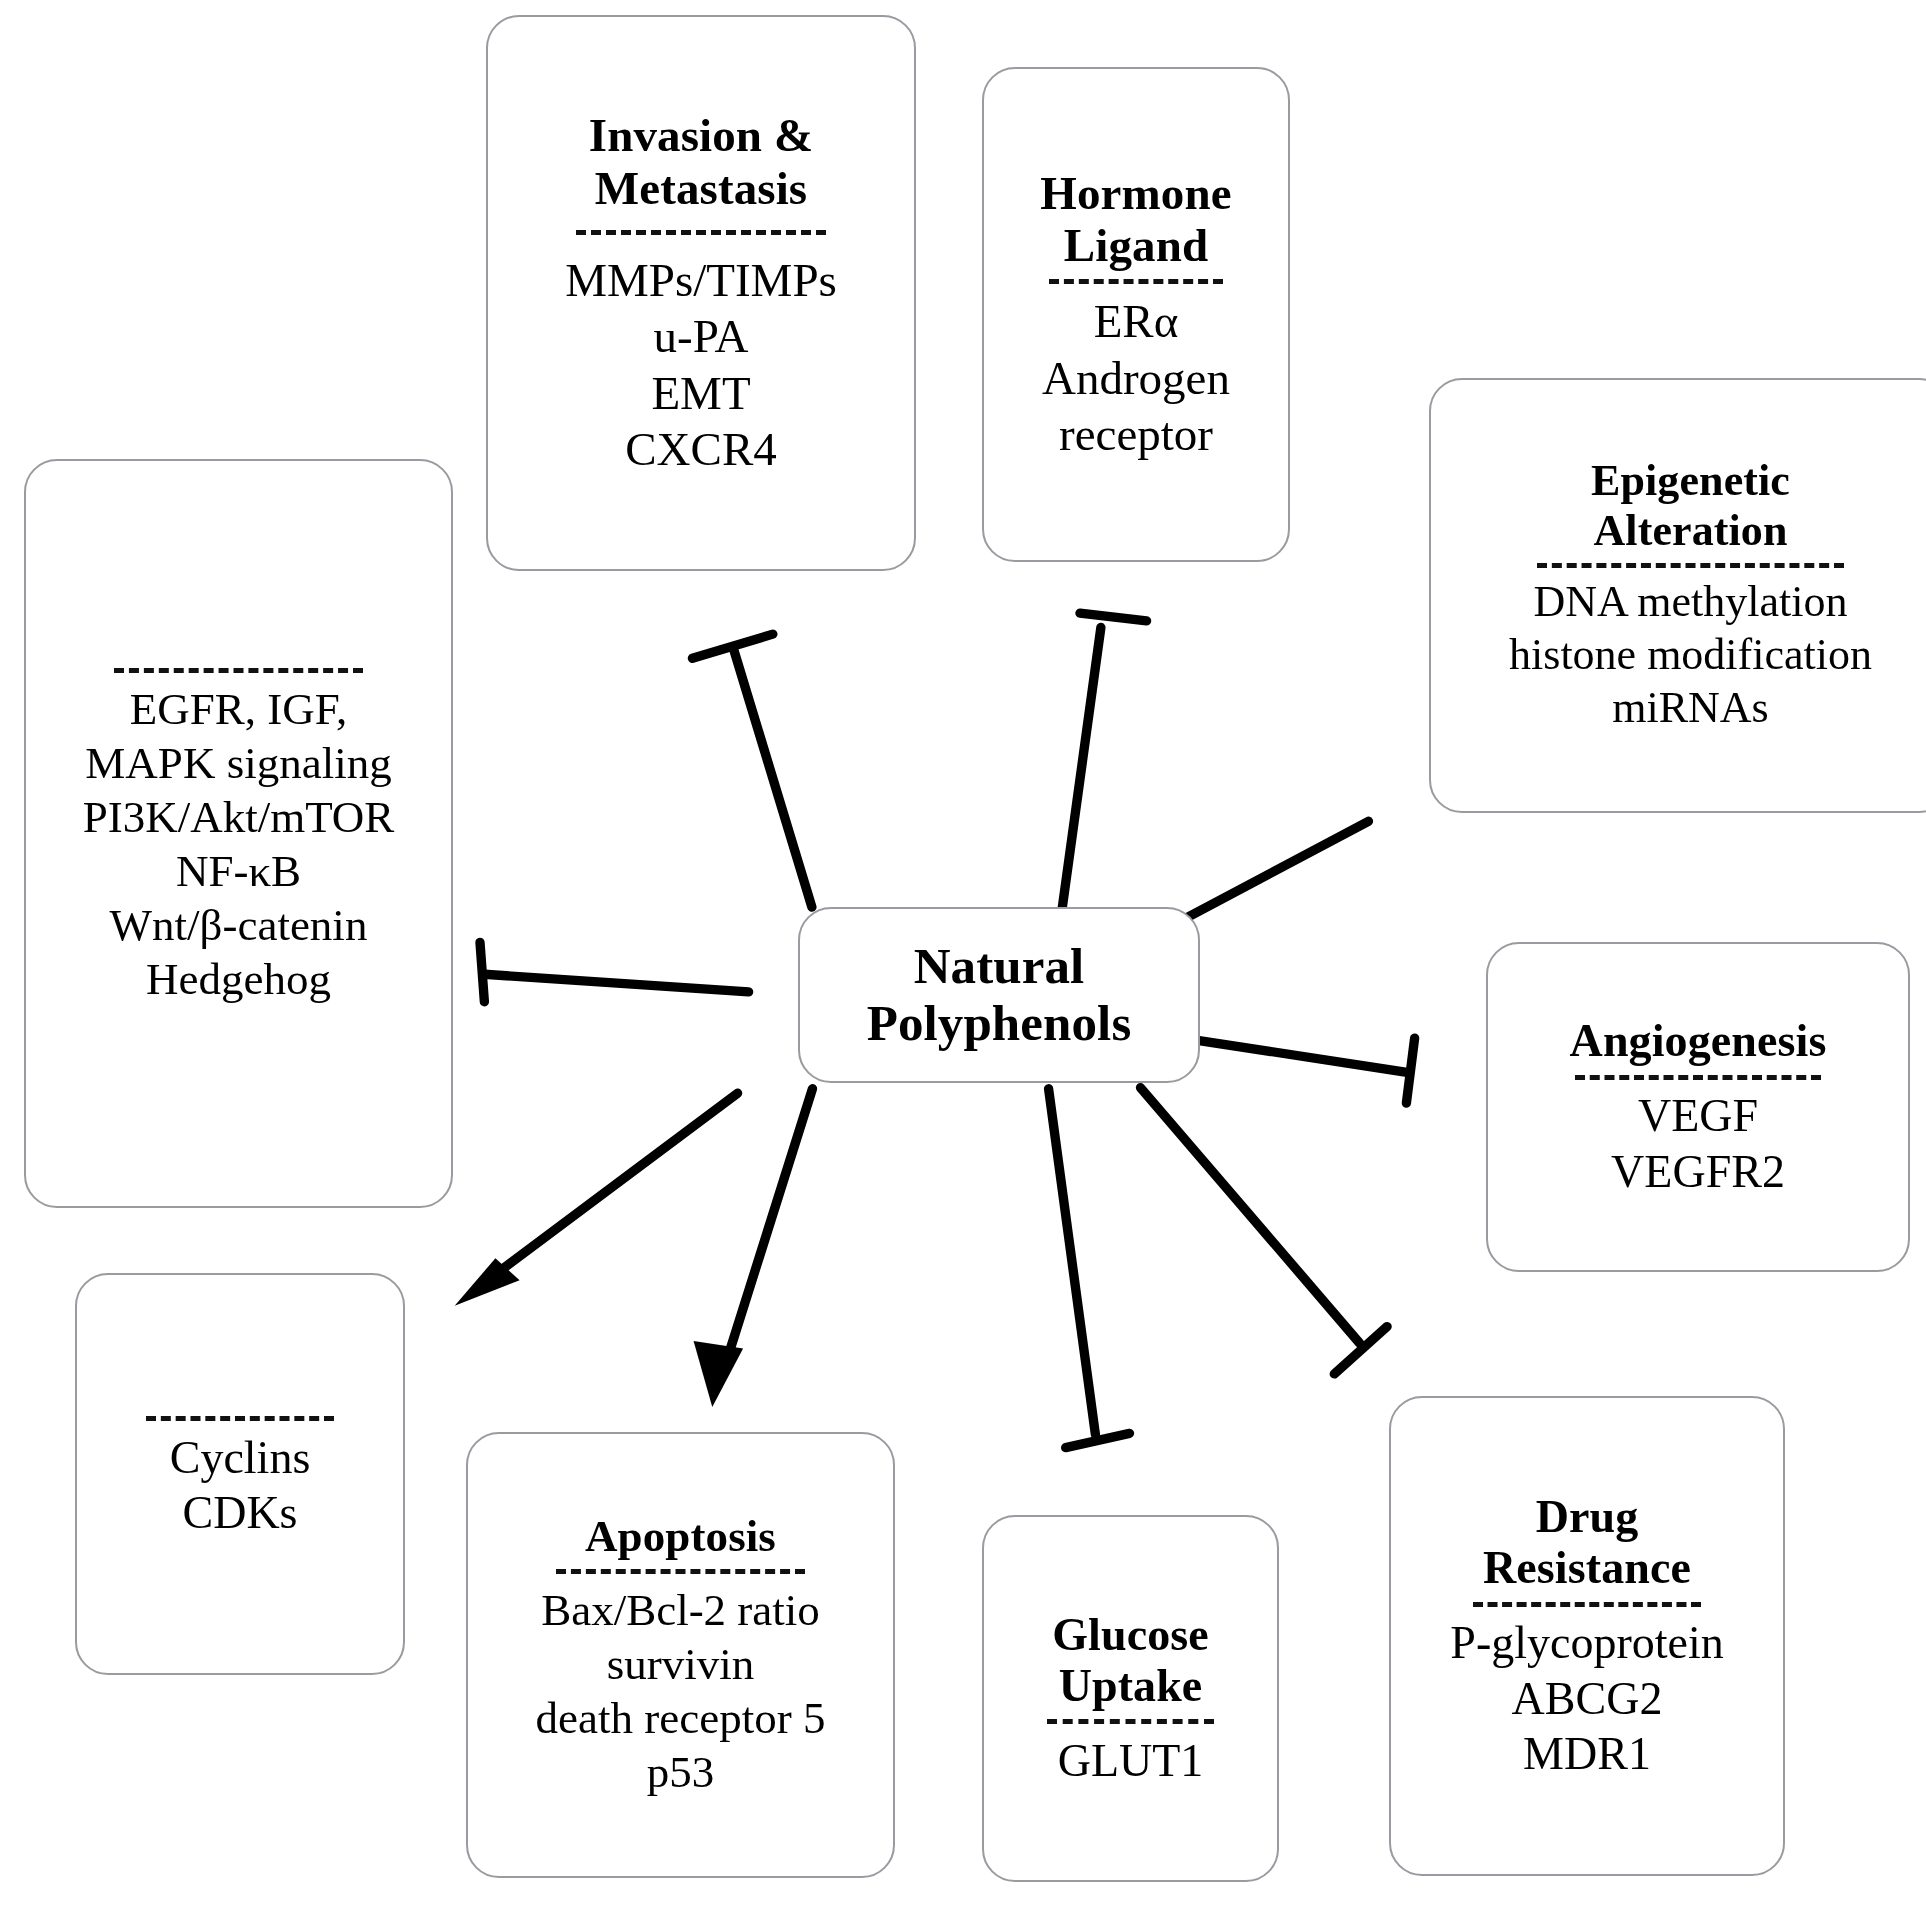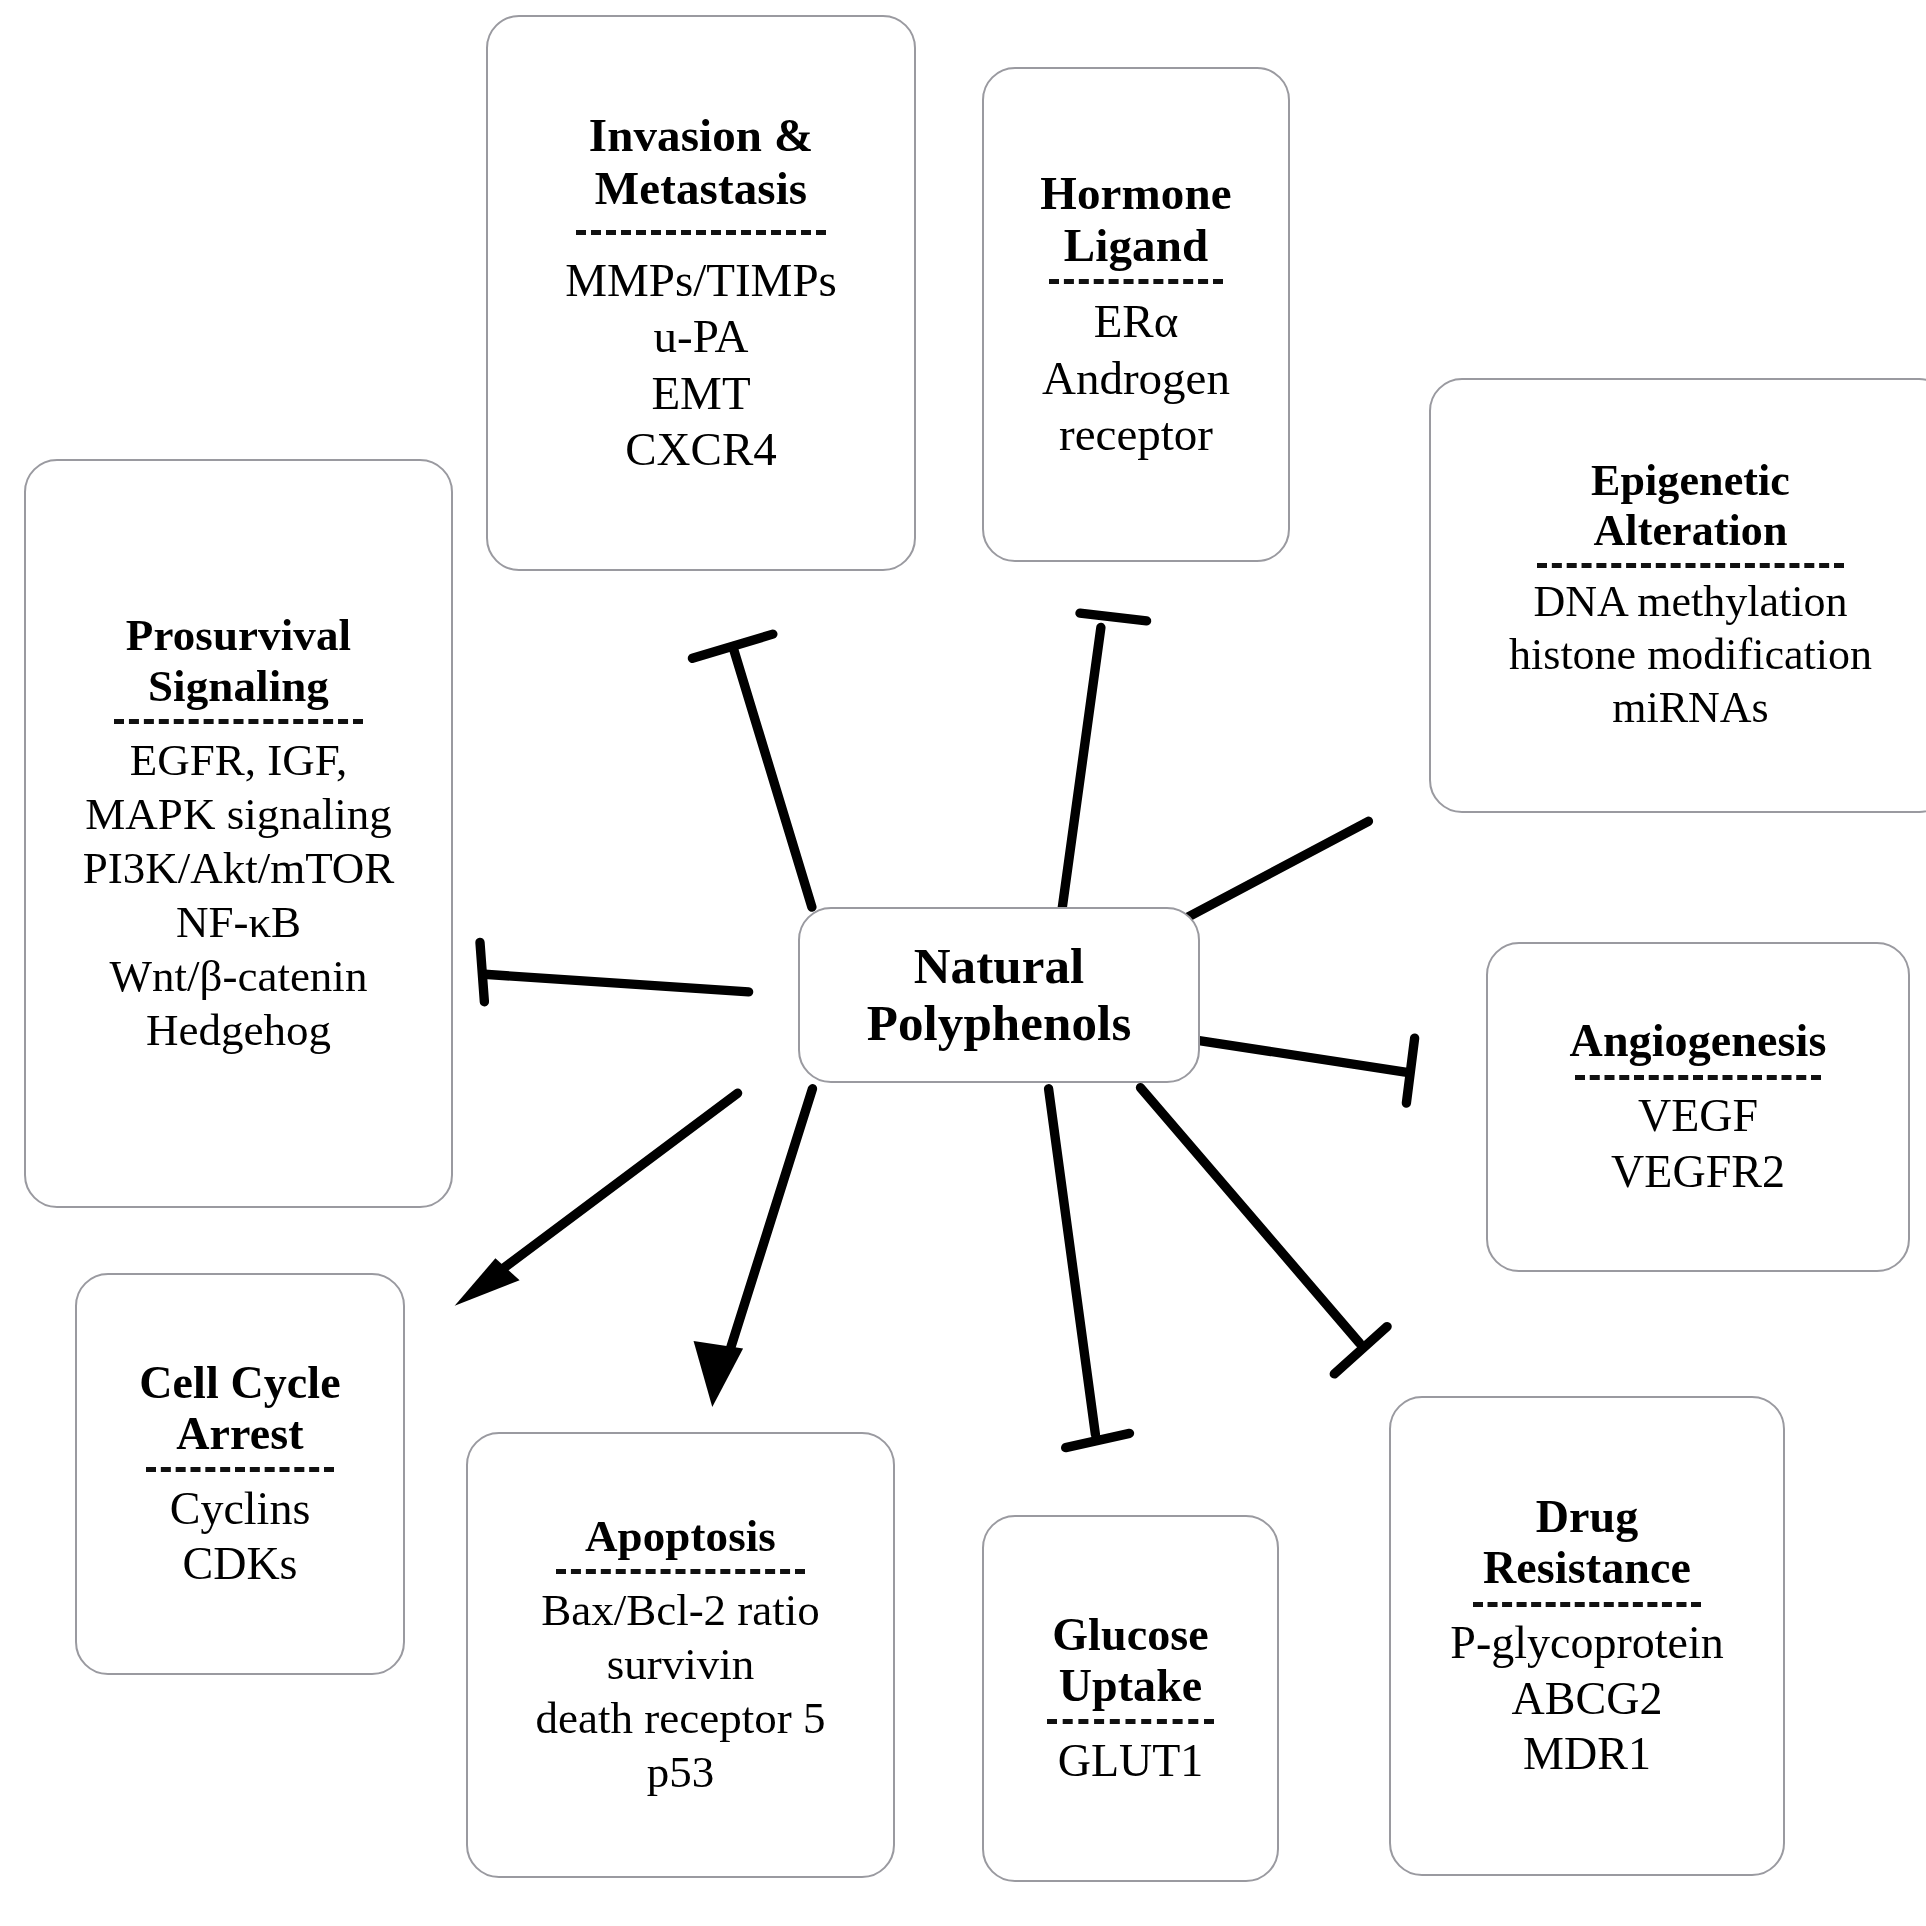--- a/index.html
+++ b/index.html
@@ -118,24 +118,20 @@
     </div>
     <span class="divider"></span>
     <div class="items">
       <div>DNA methylation</div>
       <div>histone modification</div>
       <div>miRNAs</div>
     </div>
   </div>
 
   <div class="node" id="n-prosurvival">
-    <div class="title">
-      <span>Prosurvival</span><br>
-      <span>Signaling</span>
-    </div>
     <span class="divider"></span>
     <div class="items">
       <div>EGFR, IGF,</div>
       <div>MAPK signaling</div>
       <div>PI3K/Akt/mTOR</div>
       <div>NF-κB</div>
       <div>Wnt/β-catenin</div>
       <div>Hedgehog</div>
     </div>
   </div>
@@ -145,24 +141,20 @@
       <span>Angiogenesis</span>
     </div>
     <span class="divider"></span>
     <div class="items">
       <div>VEGF</div>
       <div>VEGFR2</div>
     </div>
   </div>
 
   <div class="node" id="n-cellcycle">
-    <div class="title">
-      <span>Cell Cycle</span><br>
-      <span>Arrest</span>
-    </div>
     <span class="divider"></span>
     <div class="items">
       <div>Cyclins</div>
       <div>CDKs</div>
     </div>
   </div>
 
   <div class="node" id="n-apoptosis">
     <div class="title">
       <span>Apoptosis</span>

